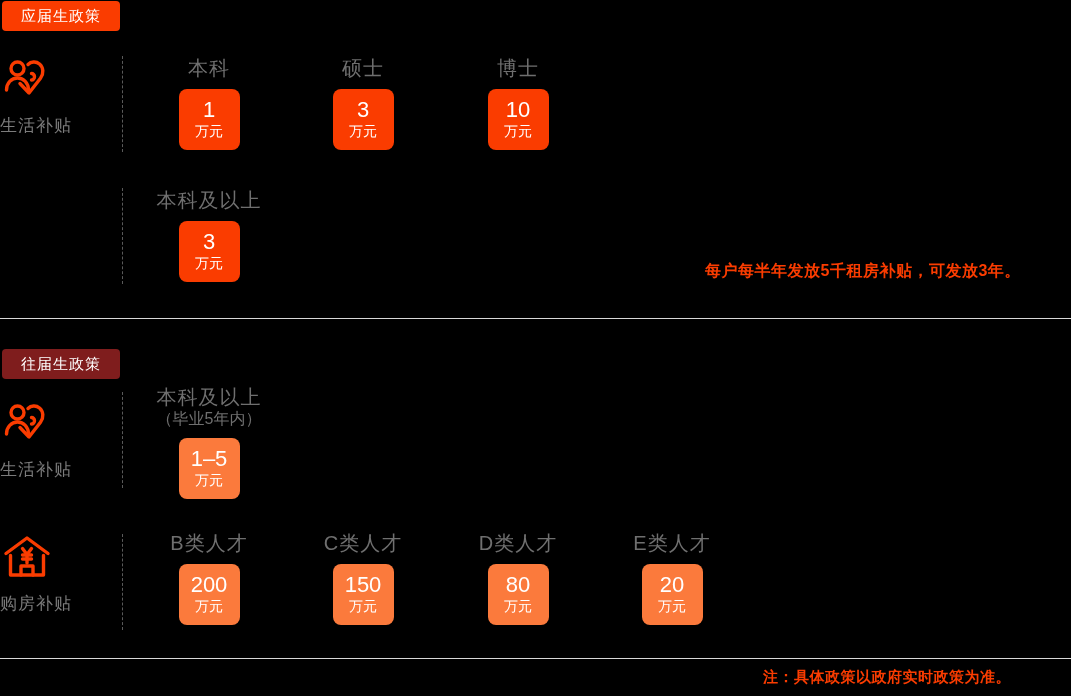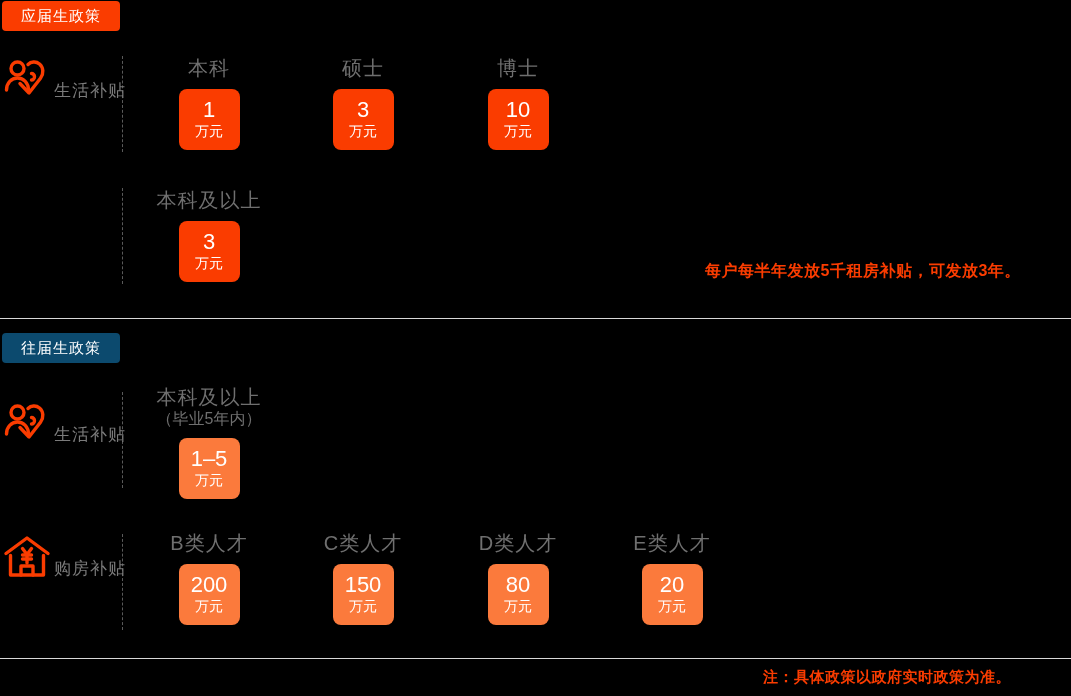--- a/index.html
+++ b/index.html
@@ -17,30 +17,30 @@
     display: flex; align-items: center; justify-content: center;
     border-radius: 4px;
     color: #ffffff;
     font-size: 15px;
     font-weight: 500;
     letter-spacing: 1px;
     height: 30px;
     width: 118px;
   }
   #badge-fresh { left: 2px; top: 1px; background: #FA3C00; }
-  #badge-past  { left: 2px; top: 333px; background: #0c4a6e; }
+  #badge-past  { left: 2px; top: 349px; background: #7f1d1d; }
 
   
   .rowlabel {
     position: absolute;
     left: 0px;
     width: 112px;
     display: flex;
-    flex-direction: row;
-    align-items: flex-end;
+    flex-direction: column;
+    align-items: flex-start;
     justify-content: flex-start;
   }
   .rowlabel .ico { width: 54px; height: 46px; display:block; }
   .rowlabel .cap {
     margin-top: 12px;
     color: #7b7b7b;
     font-size: 17px;
     letter-spacing: 1px;
     white-space: nowrap;
   }

